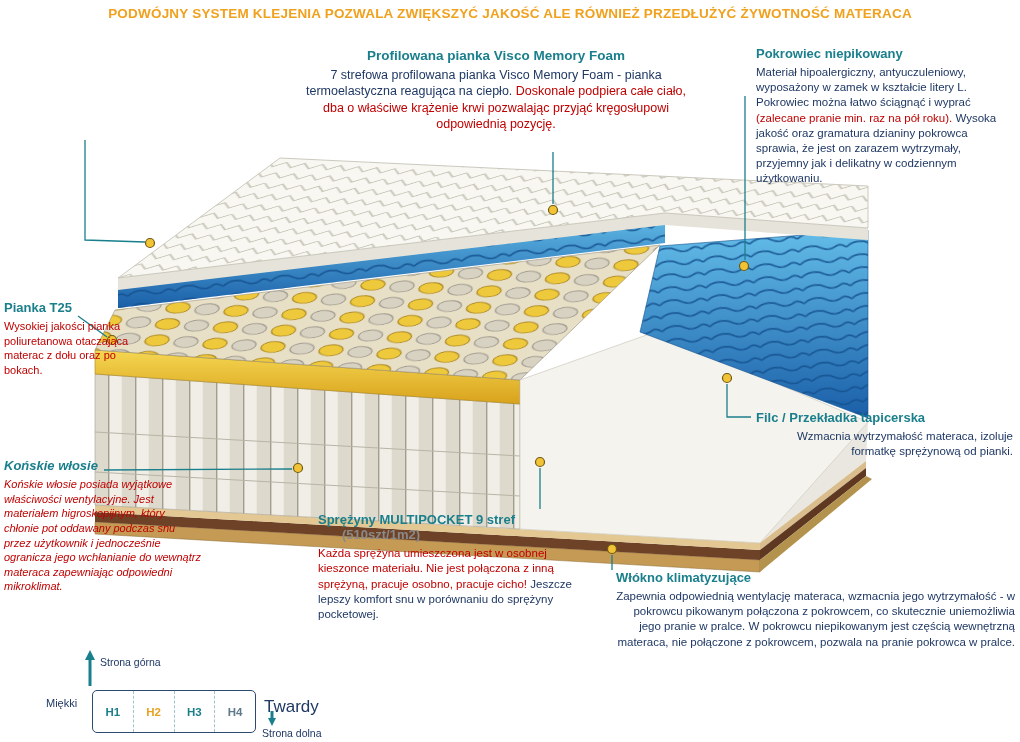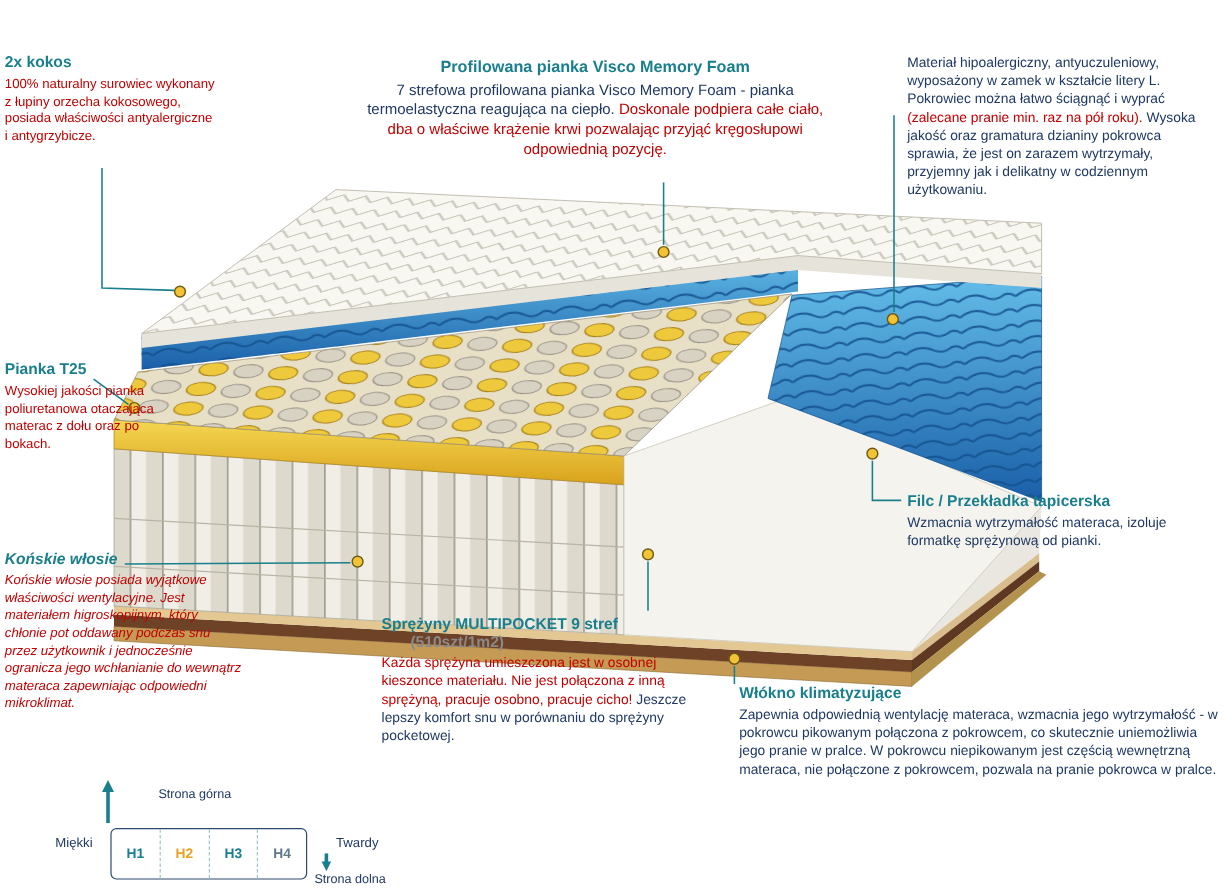--- a/index.html
+++ b/index.html
@@ -4,39 +4,39 @@
 <style>
   html,body{margin:0;padding:0;background:#fff;}
   #stage{position:relative;width:1020px;height:742px;background:#ffffff;overflow:hidden;
          font-family:"Liberation Sans",sans-serif;}
   #illustration{position:absolute;left:0;top:0;width:1020px;height:742px;}
   .header-title{position:absolute;left:0;top:6px;width:100%;text-align:center;
                 color:#F0A11E;font-weight:bold;font-size:13.5px;letter-spacing:.2px;}
   .co{position:absolute;}
   .co-title{font-weight:bold;font-size:13px;color:#1A7F8C;margin:0 0 4px 0;}
   .co-body{font-size:11px;line-height:1.33;margin:0;}
-  .red{color:#C00000;} .navy{color:#1F3864;} .note{color:#8a8a8a;font-weight:bold;margin-left:24px;}
+  .red{color:#C00000;} .navy{color:#1F3864;text-align:right;} .note{color:#8a8a8a;font-weight:bold;margin-left:24px;}
   #co-kokos{left:4px;top:44px;width:178px;}
   #co-pianka{left:4px;top:300px;width:150px;}
   #co-wlosie{left:4px;top:458px;width:198px;font-style:italic;}
   #co-visco{left:300px;top:48px;width:392px;text-align:center;}
   #co-visco .co-title{font-size:13.5px;}
   #co-visco .co-body{font-size:12.5px;line-height:1.3;}
   #co-multi{left:318px;top:512px;width:278px;}
   #co-multi .co-body{font-size:11.5px;}
   #co-pokrowiec{left:756px;top:46px;width:257px;}
   #co-filc{left:756px;top:410px;width:257px;}
   #co-wlokno{left:616px;top:570px;width:399px;}
   #co-pokrowiec .co-body,#co-filc .co-body,#co-wlokno .co-body{font-size:11.5px;line-height:1.32;}
   
   .scale-label{position:absolute;font-size:10.5px;color:#1F3864;}
-  #scale-top-label{left:100px;top:656px;margin-left:32px;}
+  #scale-top-label{left:100px;top:656px;}
   #scale-bottom-label{left:262px;top:727px;}
   #lbl-miekki{left:46px;top:697px;font-size:11px;}
-  #lbl-twardy{left:280px;top:697px;font-size:11px;}
+  #lbl-twardy{left:264px;top:697px;font-size:17px;}
   #scale-box{position:absolute;left:92px;top:690px;width:164px;height:43px;
              border:1.5px solid #2B4A6F;border-radius:5px;display:flex;box-sizing:border-box;background:#fff;}
   .scale-cell{flex:1;display:flex;align-items:center;justify-content:center;
               font-weight:bold;font-size:11.5px;border-left:1px dashed #9EC4CC;}
   .scale-cell:first-child{border-left:none;}
   .arrow-icon{position:absolute;}
   #arrow-top{left:84px;top:650px;}
   #arrow-bottom{left:266px;top:711px;}
 </style>
 </head>
@@ -124,25 +124,22 @@
       <circle cx="112" cy="340" r="4.5"></circle>
       <circle cx="298" cy="468" r="4.5"></circle>
       <circle cx="553" cy="210" r="4.5"></circle>
       <circle cx="540" cy="462" r="4.5"></circle>
       <circle cx="744" cy="266" r="4.5"></circle>
       <circle cx="727" cy="378" r="4.5"></circle>
       <circle cx="612" cy="549" r="4.5"></circle>
     </g>
   </svg>
 
+  <div class="header-title">PODWÓJNY SYSTEM KLEJENIA POZWALA ZWIĘKSZYĆ JAKOŚĆ ALE RÓWNIEŻ PRZEDŁUŻYĆ ŻYWOTNOŚĆ MATERACA</div>
 
-  <div class="co" id="co-kokos">
-    <p class="co-title">2x kokos</p>
-    <p class="co-body red">100% naturalny surowiec wykonany z łupiny orzecha kokosowego, posiada właściwości antyalergiczne i antygrzybicze.</p>
-  </div>
 
   <div class="co" id="co-pianka">
     <p class="co-title">Pianka T25</p>
     <p class="co-body red">Wysokiej jakości pianka poliuretanowa otaczająca materac z dołu oraz po bokach.</p>
   </div>
 
   <div class="co" id="co-wlosie">
     <p class="co-title">Końskie włosie</p>
     <p class="co-body red">Końskie włosie posiada wyjątkowe właściwości wentylacyjne. Jest materiałem higroskopijnym, który chłonie pot oddawany podczas snu przez użytkownik i jednocześnie ogranicza jego wchłanianie do wewnątrz materaca zapewniając odpowiedni mikroklimat.</p>
   </div>
@@ -151,20 +148,21 @@
     <p class="co-title">Profilowana pianka Visco Memory Foam</p>
     <p class="co-body"><span class="navy">7 strefowa profilowana pianka Visco Memory Foam - pianka termoelastyczna reagująca na ciepło. </span><span class="red">Doskonale podpiera całe ciało, dba o właściwe krążenie krwi pozwalając przyjąć kręgosłupowi odpowiednią pozycję.</span></p>
   </div>
 
   <div class="co" id="co-multi">
     <p class="co-title"><span>Sprężyny MULTIPOCKET 9 stref </span><span class="note">(510szt/1m2)</span></p>
     <p class="co-body"><span class="red">Każda sprężyna umieszczona jest w osobnej kieszonce materiału. Nie jest połączona z inną sprężyną, pracuje osobno, pracuje cicho! </span><span class="navy">Jeszcze lepszy komfort snu w porównaniu do sprężyny pocketowej.</span></p>
   </div>
 
   <div class="co" id="co-pokrowiec">
+    <p class="co-title">Pokrowiec niepikowany</p>
     <p class="co-body"><span class="navy">Materiał hipoalergiczny, antyuczuleniowy, wyposażony w zamek w kształcie litery L. Pokrowiec można łatwo ściągnąć i wyprać </span><span class="red">(zalecane pranie min. raz na pół roku).</span><span class="navy"> Wysoka jakość oraz gramatura dzianiny pokrowca sprawia, że jest on zarazem wytrzymały, przyjemny jak i delikatny w codziennym użytkowaniu.</span></p>
   </div>
 
   <div class="co" id="co-wlokno">
     <p class="co-title">Włókno klimatyzujące</p>
     <p class="co-body navy">Zapewnia odpowiednią wentylację materaca, wzmacnia jego wytrzymałość - w pokrowcu pikowanym połączona z pokrowcem, co skutecznie uniemożliwia jego pranie w pralce. W pokrowcu niepikowanym jest częścią wewnętrzną materaca, nie połączone z pokrowcem, pozwala na pranie pokrowca w pralce.</p>
   </div>
 
   <div class="co" id="co-filc">
     <p class="co-title">Filc / Przekładka tapicerska</p>

